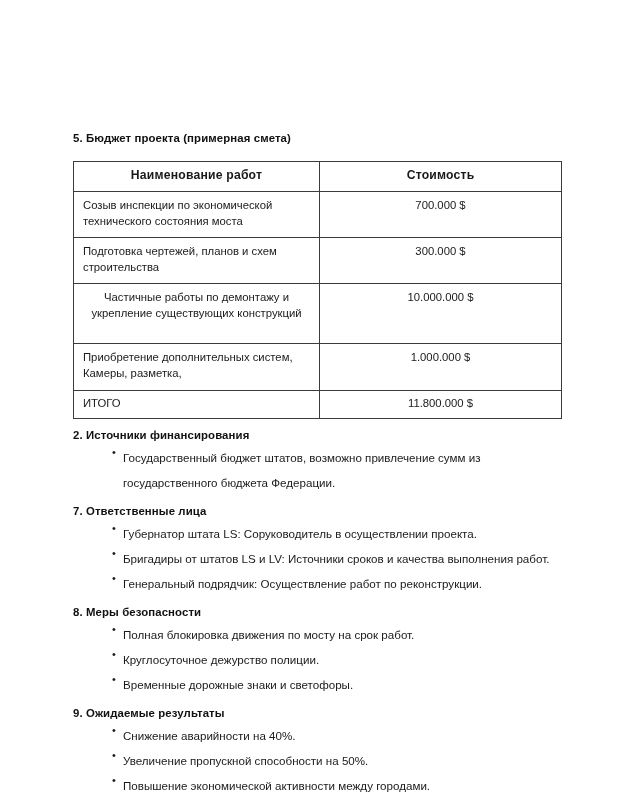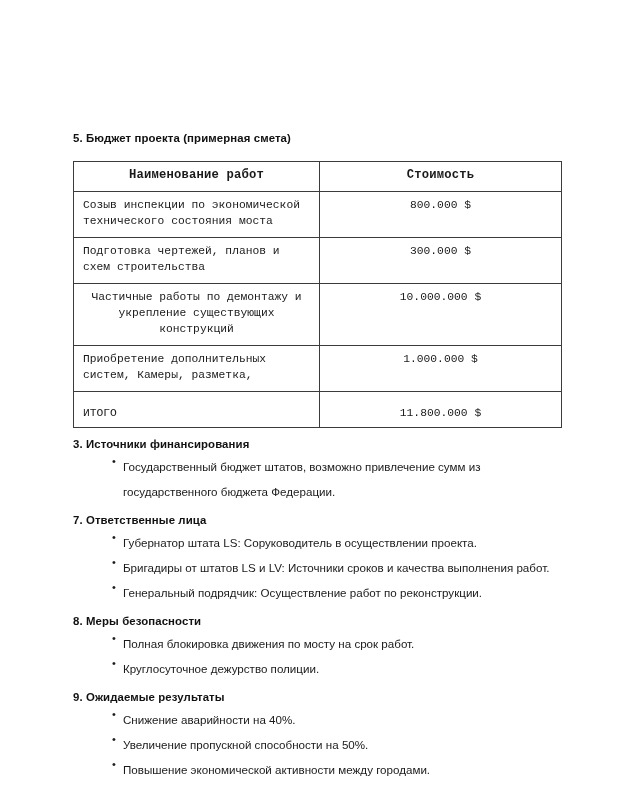--- a/index.html
+++ b/index.html
@@ -41,21 +41,20 @@
     color: #111111;
   }
 
   .section-block {
     margin-top: 9px;
   }
 
   
   .table-wrap {
     margin-top: 15px;
-    font-family: Liberation Mono, monospace;
   }
   table.budget {
     border-collapse: collapse;
     width: 488px;
     table-layout: fixed;
     background: #ffffff;
   }
   table.budget th,
   table.budget td {
     border: 1px solid #3b3b3b;
@@ -82,21 +81,21 @@
     text-align: left;
   }
   table.budget tbody td.cost {
     text-align: center;
   }
   
   table.budget tbody tr.r1 td { height: 46px; }
   table.budget tbody tr.r2 td { height: 44px; }
   table.budget tbody tr.r3 td { height: 60px; text-align: center; }
   table.budget tbody tr.r4 td { height: 44px; }
-  table.budget tbody tr.r5 td { height: 28px; padding-top: 14px; padding-bottom: 5px; }
+  table.budget tbody tr.r5 td { height: 28px; padding-top: 5px; padding-bottom: 5px; }
 
   
   ul.bullets {
     list-style: none;
     margin: 0;
     padding: 0 0 0 39px;
   }
   ul.bullets li {
     position: relative;
     font-size: 11.6px;
@@ -131,21 +130,21 @@
           </colgroup>
           <thead>
             <tr>
               <th>Наименование работ</th>
               <th>Стоимость</th>
             </tr>
           </thead>
           <tbody>
             <tr class="r1">
               <td class="name">Созыв инспекции по экономической технического состояния моста</td>
-              <td class="cost">800.000 $</td>
+              <td class="cost">700.000 $</td>
             </tr>
             <tr class="r2">
               <td class="name">Подготовка чертежей, планов и схем строительства</td>
               <td class="cost">300.000 $</td>
             </tr>
             <tr class="r3">
               <td class="name">Частичные работы по демонтажу и укрепление существующих конструкций</td>
               <td class="cost">10.000.000 $</td>
             </tr>
             <tr class="r4">
@@ -155,40 +154,41 @@
             <tr class="r5">
               <td class="name">ИТОГО</td>
               <td class="cost">11.800.000 $</td>
             </tr>
           </tbody>
         </table>
       </div>
     </div>
 
     <div class="section-block">
-      <div class="section-heading">3. Источники финансирования</div>
+      <div class="section-heading">2. Источники финансирования</div>
       <ul class="bullets">
         <li>Государственный бюджет штатов, возможно привлечение сумм из государственного бюджета Федерации.</li>
       </ul>
     </div>
 
     <div class="section-block">
       <div class="section-heading">7. Ответственные лица</div>
       <ul class="bullets">
         <li>Губернатор штата LS: Соруководитель в осуществлении проекта.</li>
         <li>Бригадиры от штатов LS и LV:  Источники сроков и качества выполнения работ.</li>
         <li>Генеральный подрядчик: Осуществление работ по реконструкции.</li>
       </ul>
     </div>
 
     <div class="section-block">
       <div class="section-heading">8. Меры безопасности</div>
       <ul class="bullets">
         <li>Полная блокировка движения по мосту на срок работ.</li>
         <li>Круглосуточное дежурство полиции.</li>
+        <li>Временные дорожные знаки и светофоры.</li>
       </ul>
     </div>
 
     <div class="section-block">
       <div class="section-heading">9. Ожидаемые результаты</div>
       <ul class="bullets">
         <li>Снижение аварийности на 40%.</li>
         <li>Увеличение пропускной способности на 50%.</li>
         <li>Повышение экономической активности между городами.</li>
       </ul>

